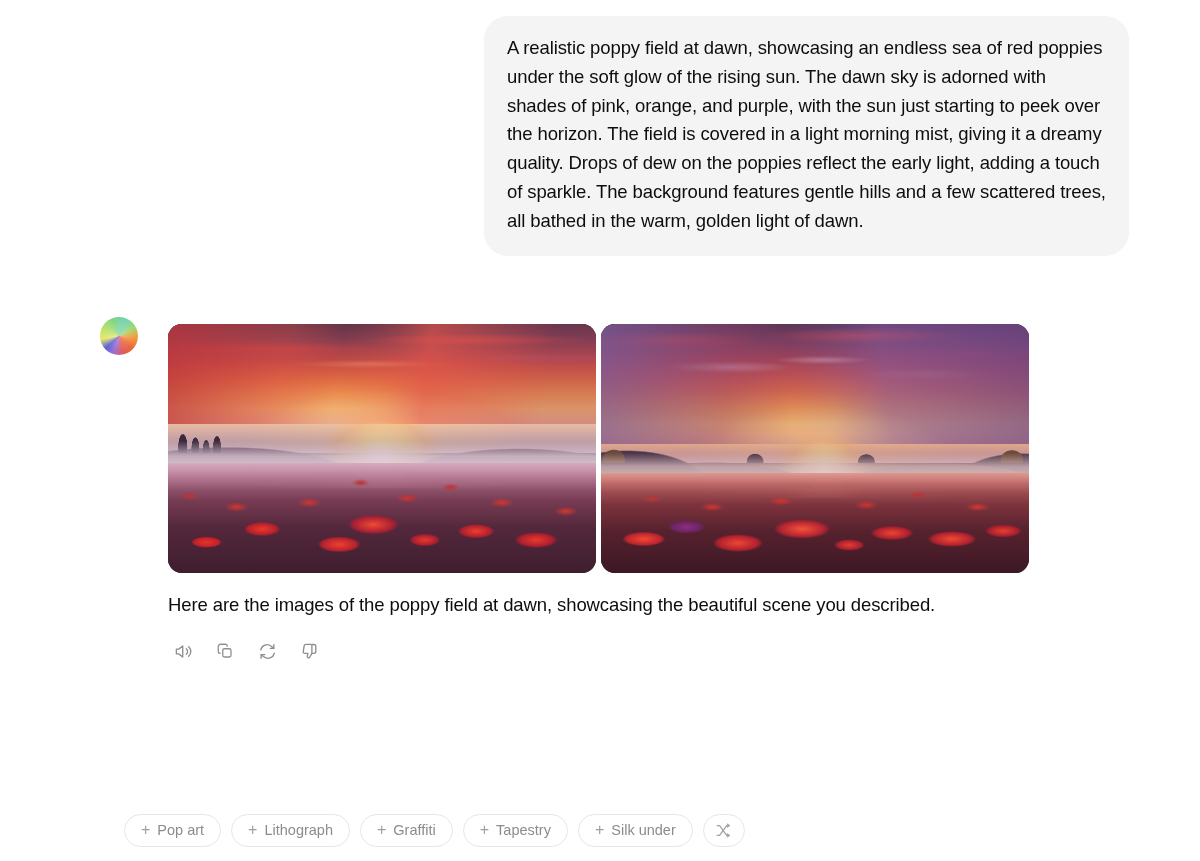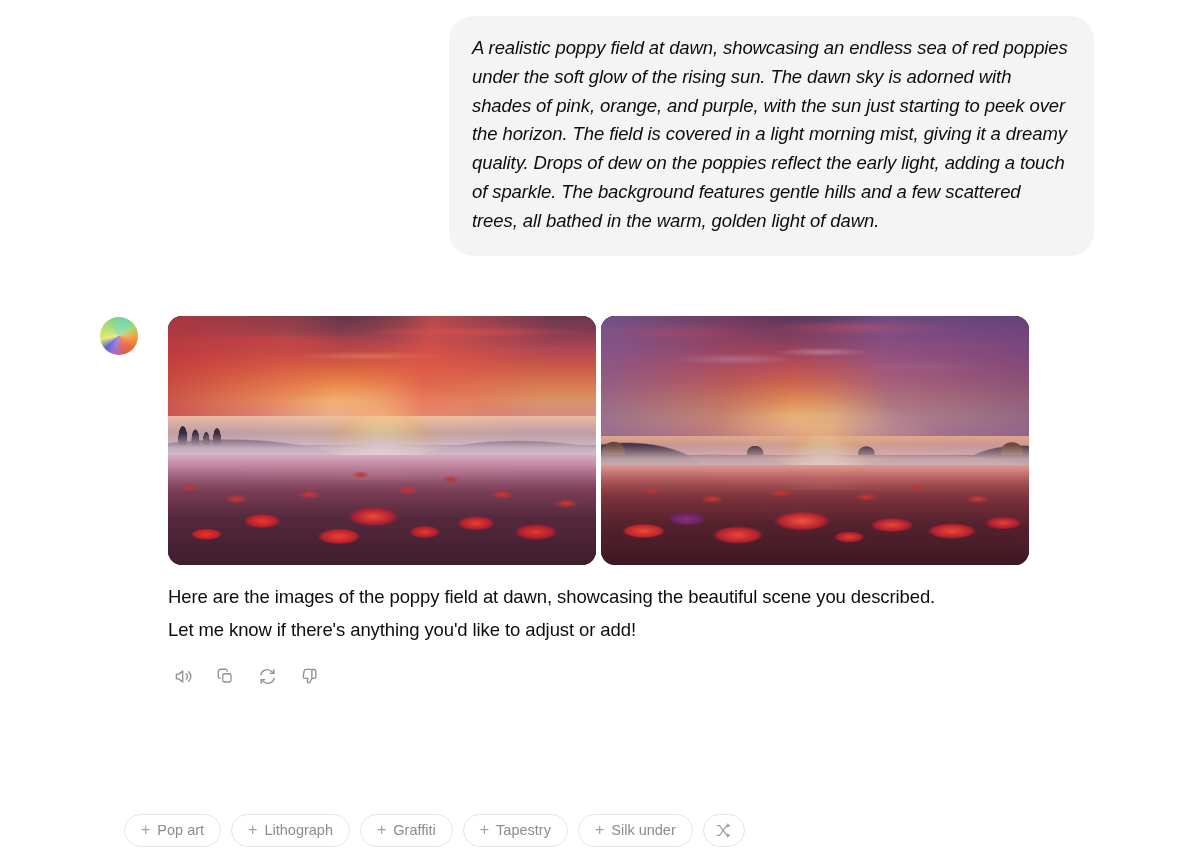--- a/index.html
+++ b/index.html
@@ -17,24 +17,23 @@
     -webkit-font-smoothing: antialiased;
   }
 
   
   #prompt-row {
     position: absolute;
     left: 0; top: 0;
     width: 1200px;
     display: flex;
     justify-content: flex-end;
-    padding-right: 106px;
+    padding-right: 71px;
     padding-top: 16px;
     box-sizing: border-box;
-    font-style: italic;
   }
   #prompt-bubble {
     background: #f4f4f4;
     border-radius: 24px;
     padding: 18px 23px 20px 23px;
     max-width: 645px;
     box-sizing: border-box;
   }
   #prompt-text {
     font-size: 18.5px;
@@ -79,20 +78,21 @@
   #avatar::after {
     content: "";
     position: absolute;
     inset: 0;
     border-radius: 50%;
     background: radial-gradient(circle at 50% 45%, rgba(255,255,255,0.28), rgba(255,255,255,0) 62%);
   }
   #assistant-body {
     margin-left: 30px;
     flex: 1 1 auto;
+    margin-top: 8px;
   }
 
   
   #image-grid {
     display: flex;
     gap: 5px;
   }
   .gen-image {
     width: 428px;
     height: 249px;
@@ -410,21 +410,20 @@
           <div class="trees"></div>
           <div class="mist"></div>
           <div class="field"></div>
           <div class="flowers"></div>
         </div>
 
       </div>
 
       <div id="assistant-text">
         <p>Here are the images of the poppy field at dawn, showcasing the beautiful scene you described.</p>
-        <p>Let me know if there's anything you'd like to adjust or add!</p>
       </div>
 
       <div id="action-row">
 
         <button class="action-btn">
           <span>
             <svg width="19" height="19" viewBox="0 0 24 24" fill="none" stroke="currentColor" stroke-width="1.7" stroke-linecap="round" stroke-linejoin="round">
               <path d="M11 5 6 9H3v6h3l5 4z"></path>
               <path d="M15.5 8.5a4.5 4.5 0 0 1 0 7"></path>
               <path d="M18.5 6a8 8 0 0 1 0 12"></path>

